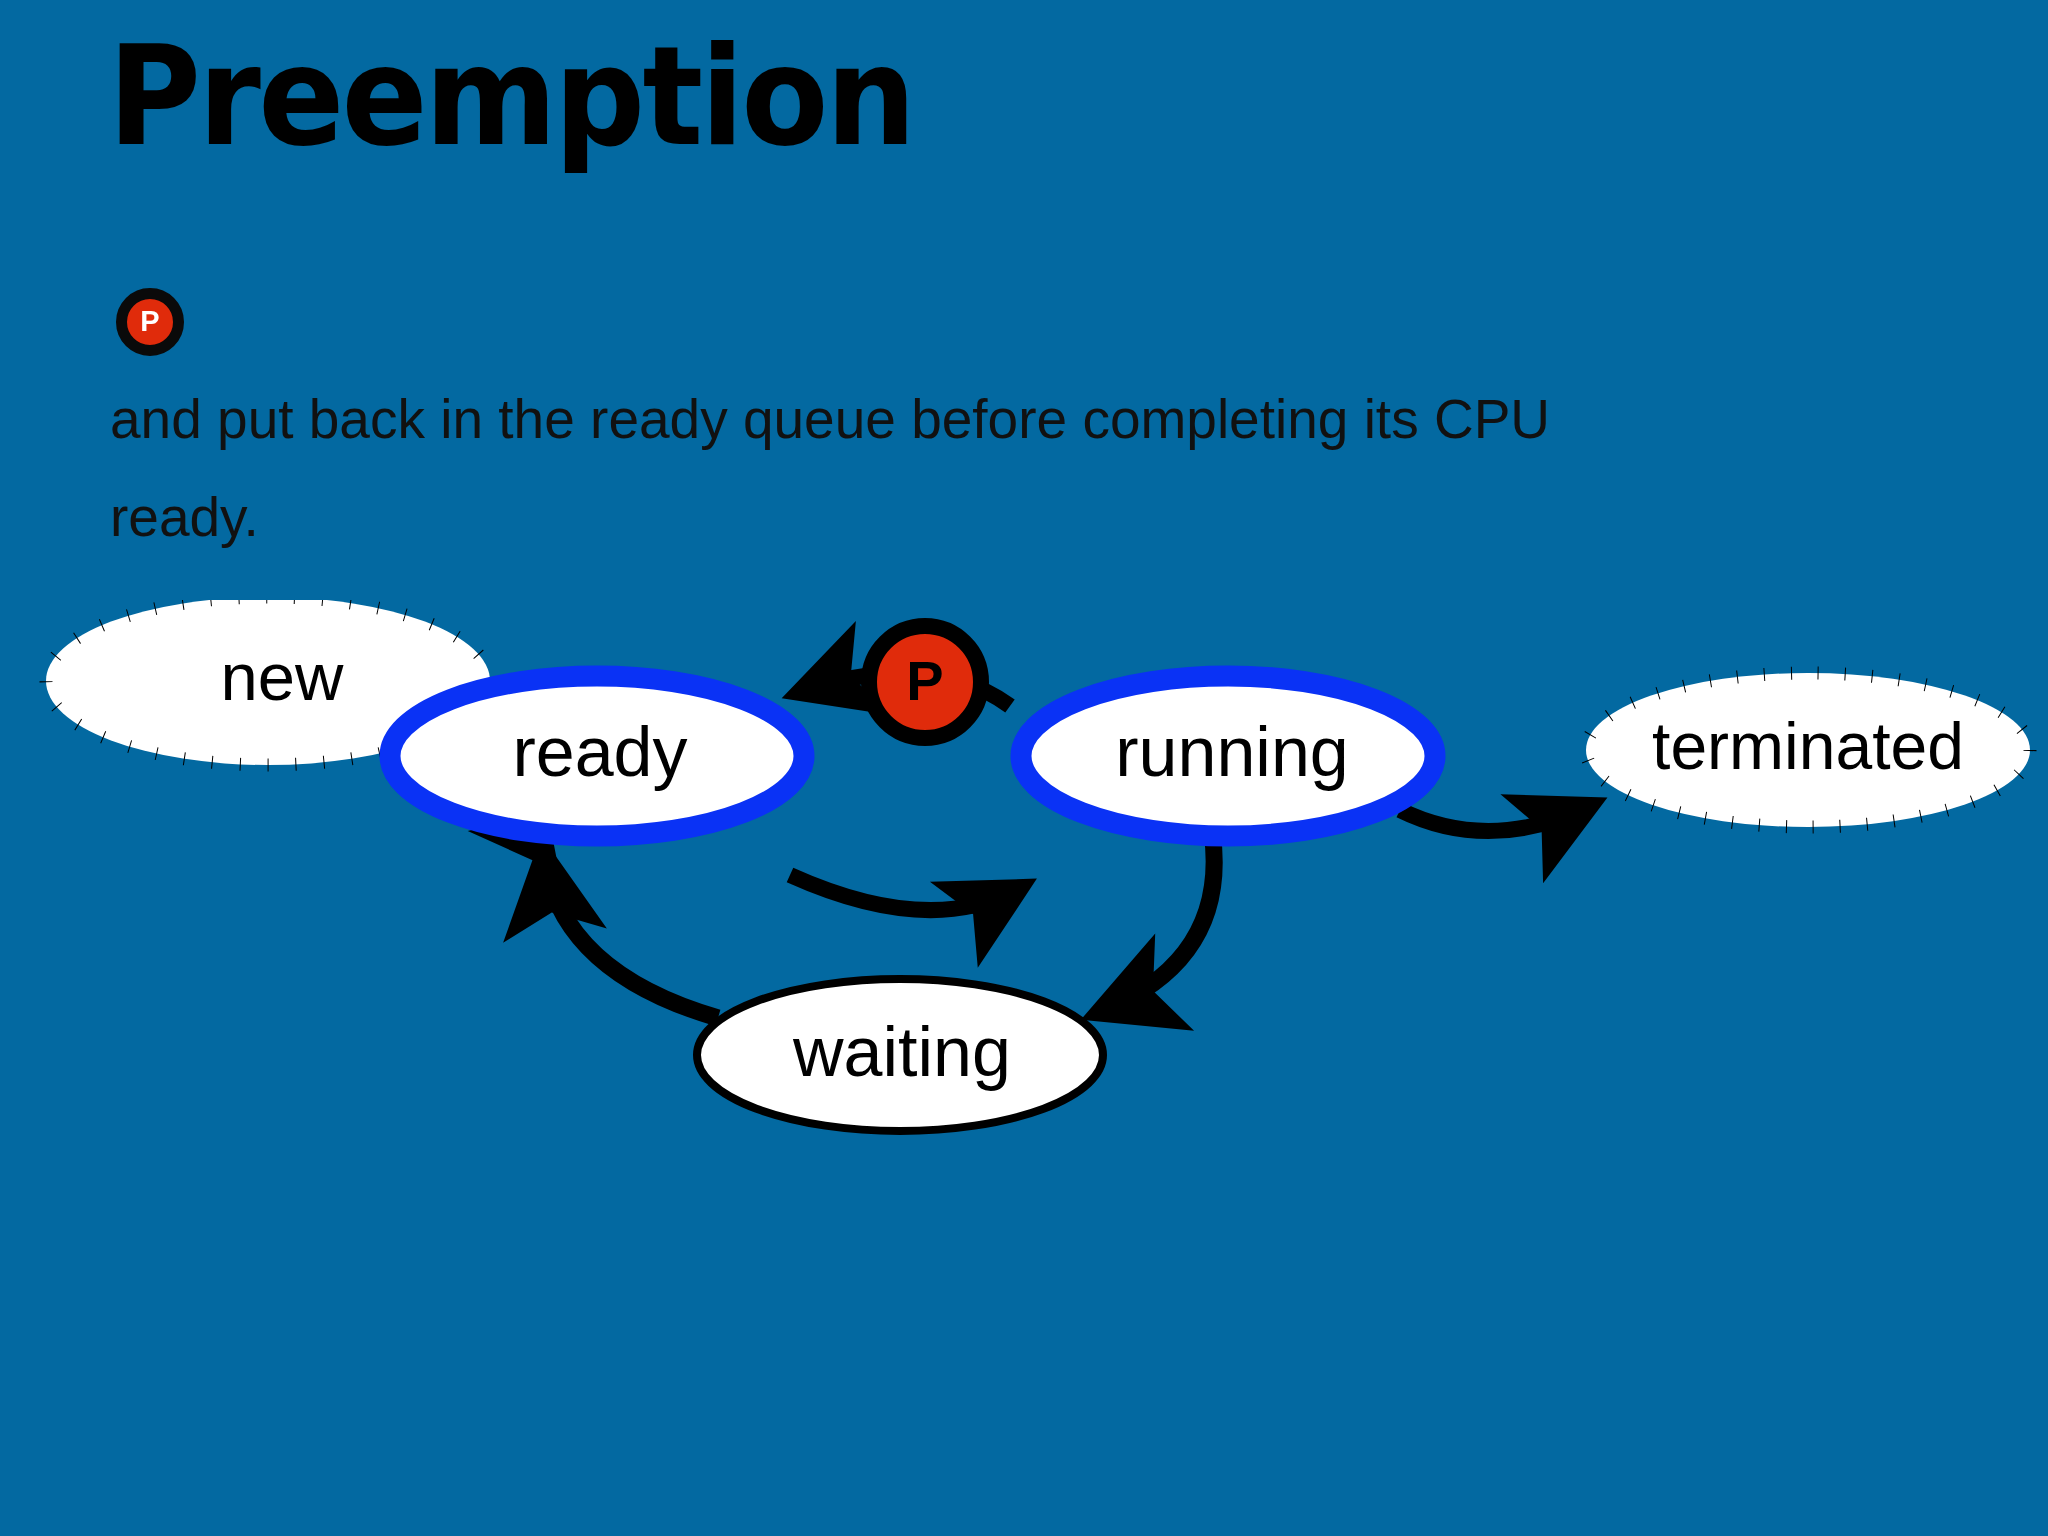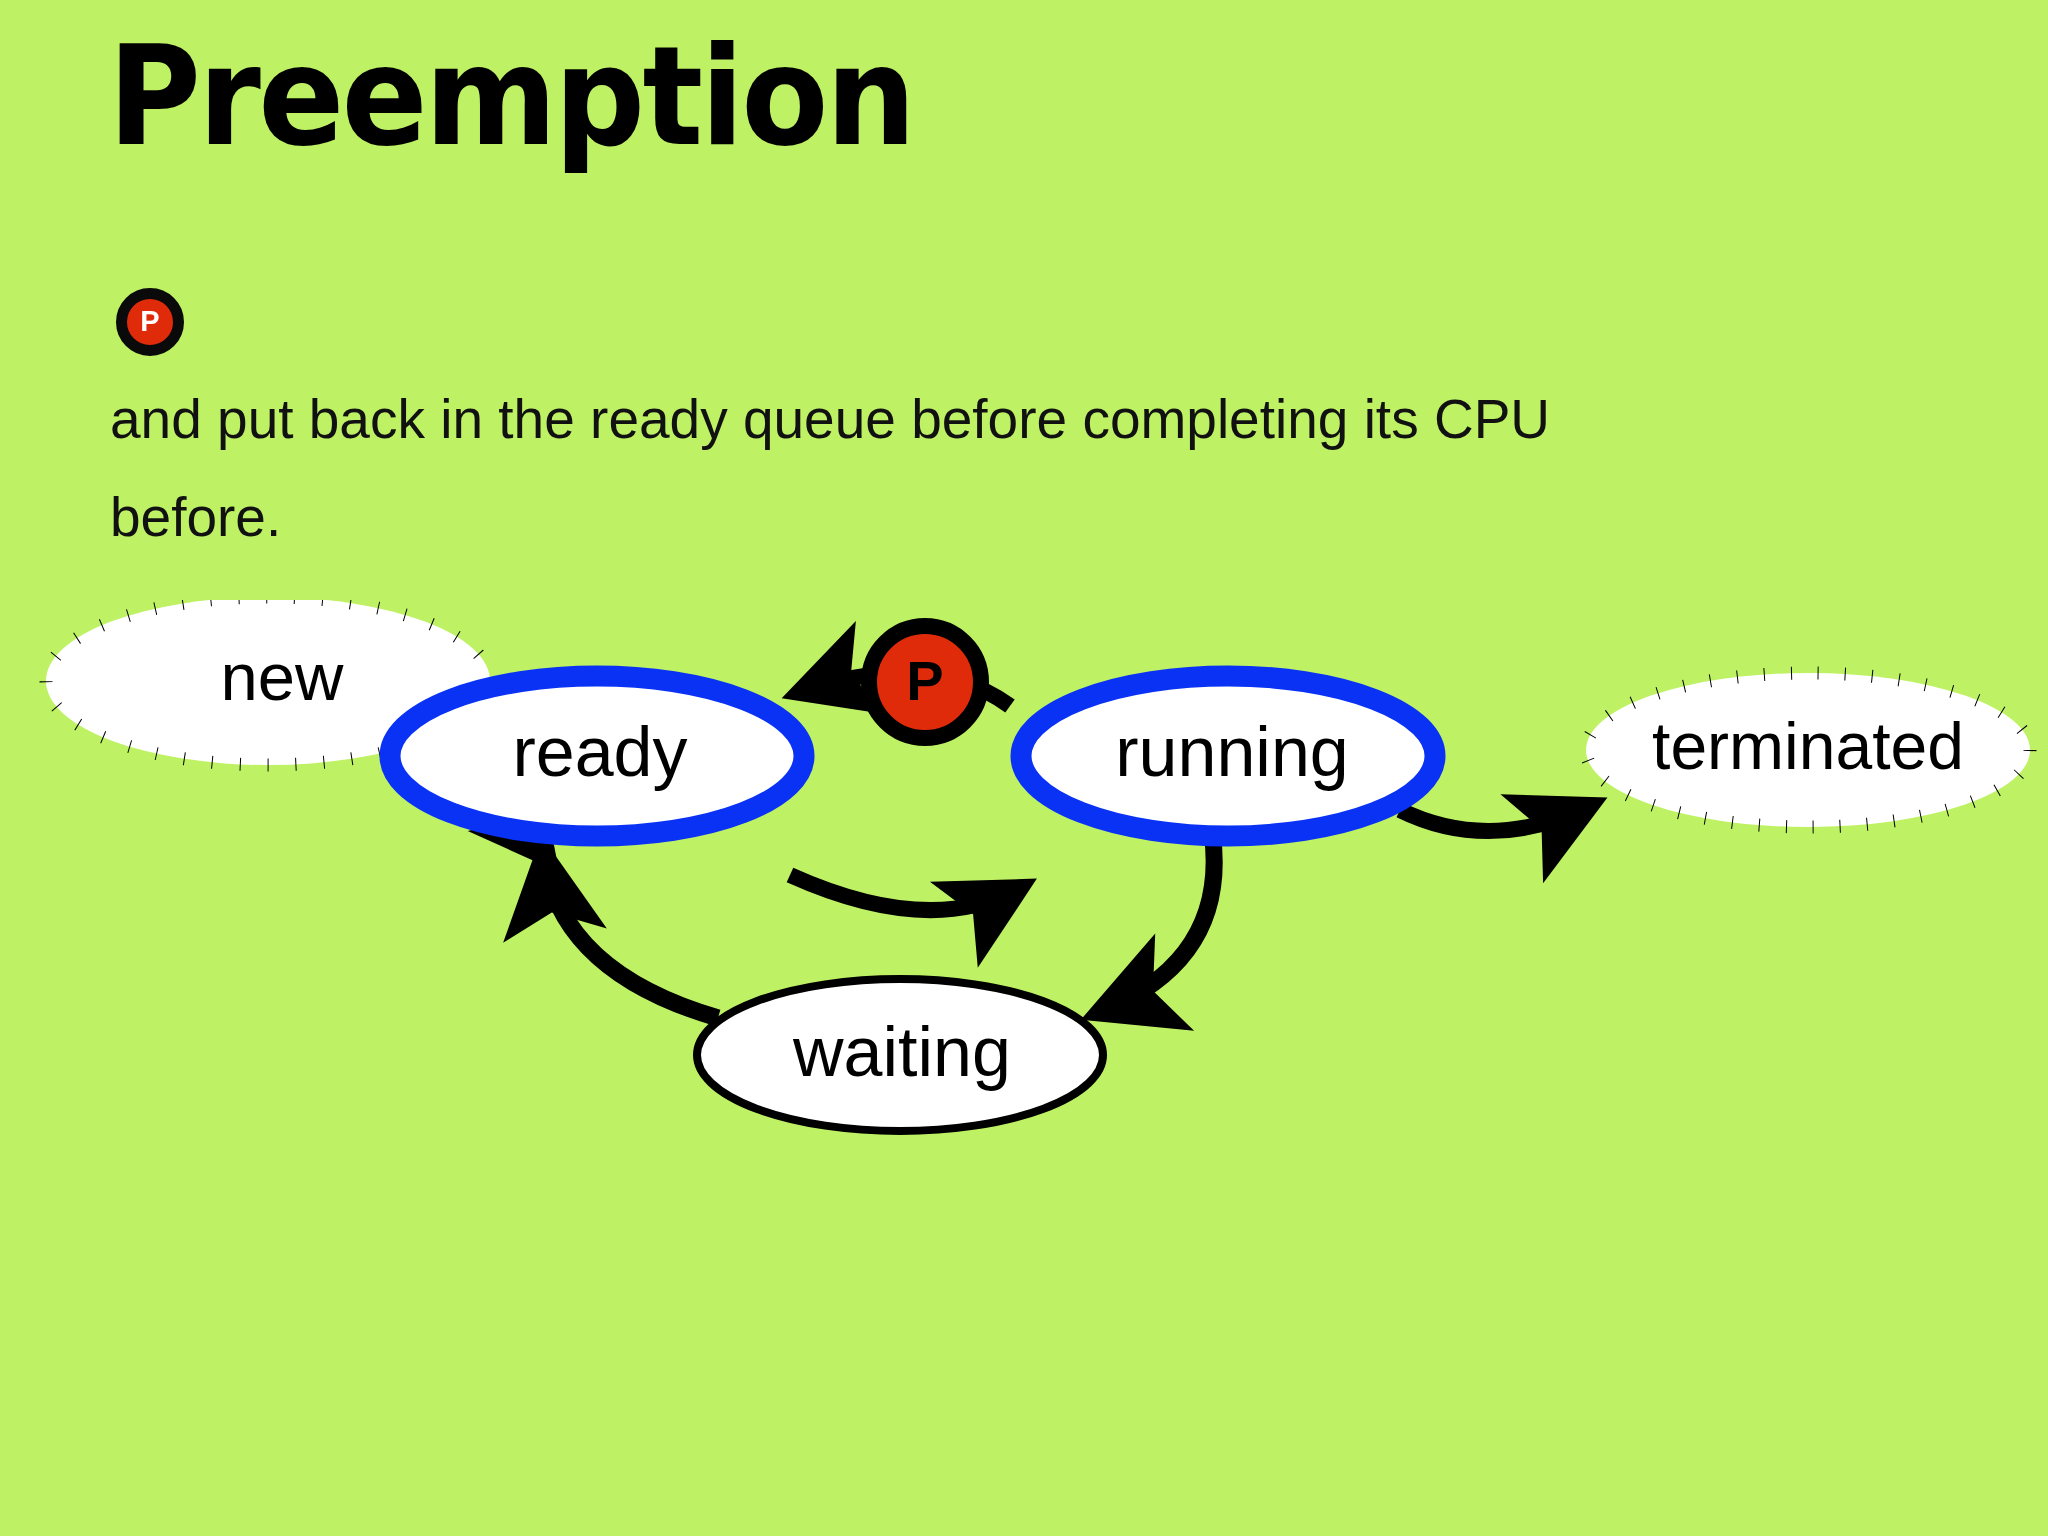--- a/index.html
+++ b/index.html
@@ -11,21 +11,21 @@
     width: 2048px;
     height: 1536px;
     overflow: hidden;
     font-family: "Liberation Sans", sans-serif;
     color: #000000;
     position: relative;
   }
   #slide {
     position: absolute;
     inset: 0;
-    background: #bef264;
+    background: #0369a1;
   }
   
   #title {
     position: absolute;
     left: 108px;
     top: 28px;
     font-family: "DejaVu Sans", sans-serif;
     font-weight: 700;
     font-size: 138px;
     line-height: 1.0;
@@ -92,21 +92,21 @@
 </head>
 <body>
 
 <div id="slide">
 
   <div id="title">Preemption</div>
 
   <div id="body-text">
     <div class="line"><span class="p-badge-inline"><span>P</span></span></div>
     <div class="line">and put back in the ready queue before completing its CPU</div>
-    <div class="line">before.</div>
+    <div class="line">ready.</div>
   </div>
 
   <svg id="diagram" viewBox="0 0 2048 936">
 
     <defs>
       <marker id="ah" viewBox="0 0 12 12" refX="9.2" refY="6" markerWidth="6.6" markerHeight="6.6" orient="auto-start-reverse">
         <path d="M 0.6 0.4 L 11.4 6 L 0.6 11.6 L 3.1 6 Z" fill="#000000"></path>
       </marker>
     </defs>
 

